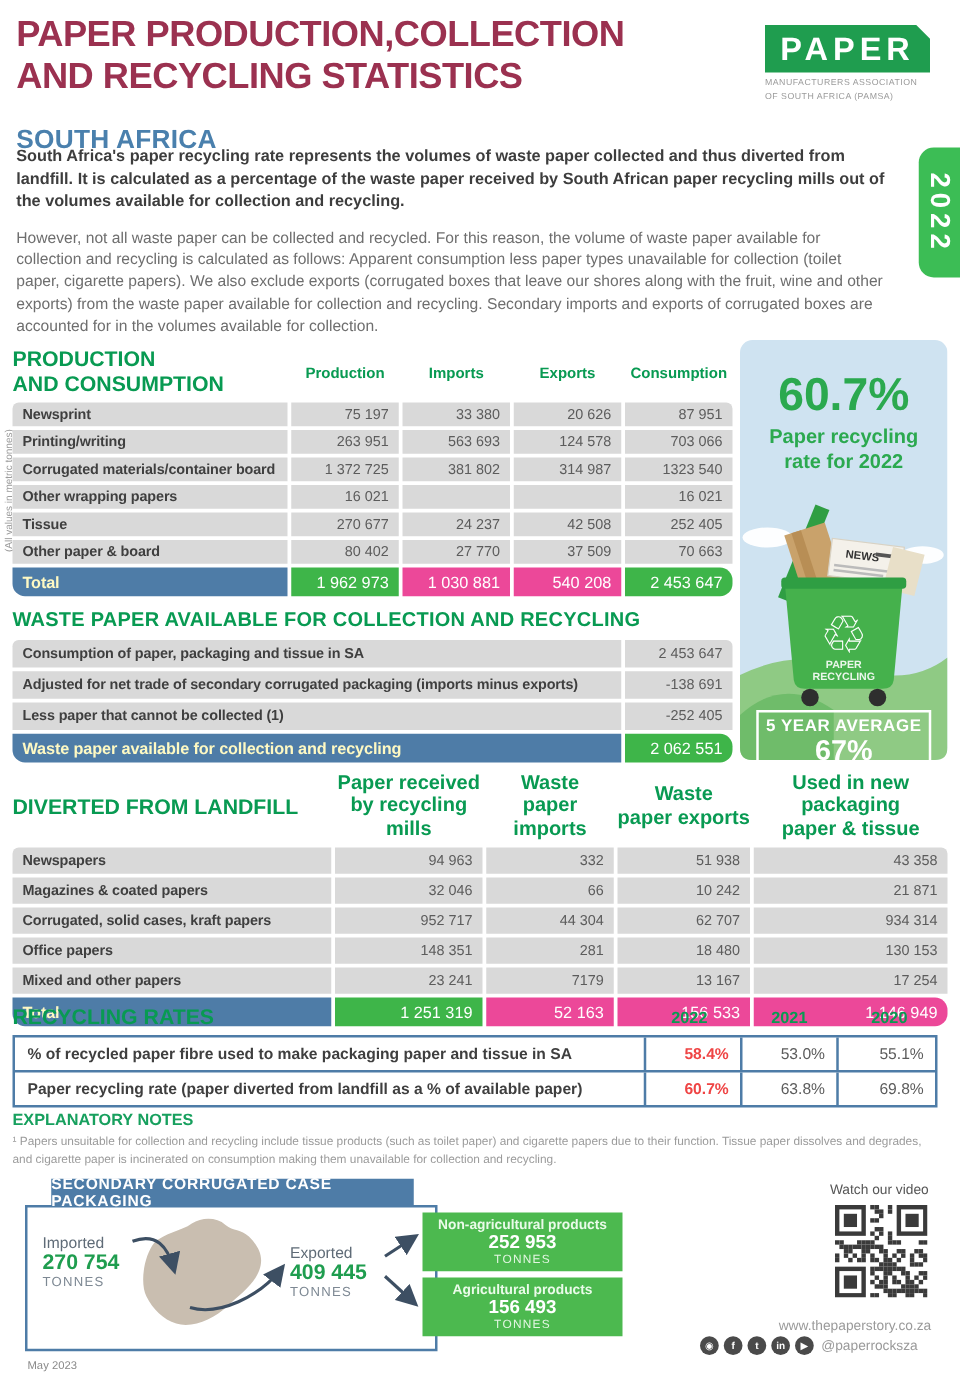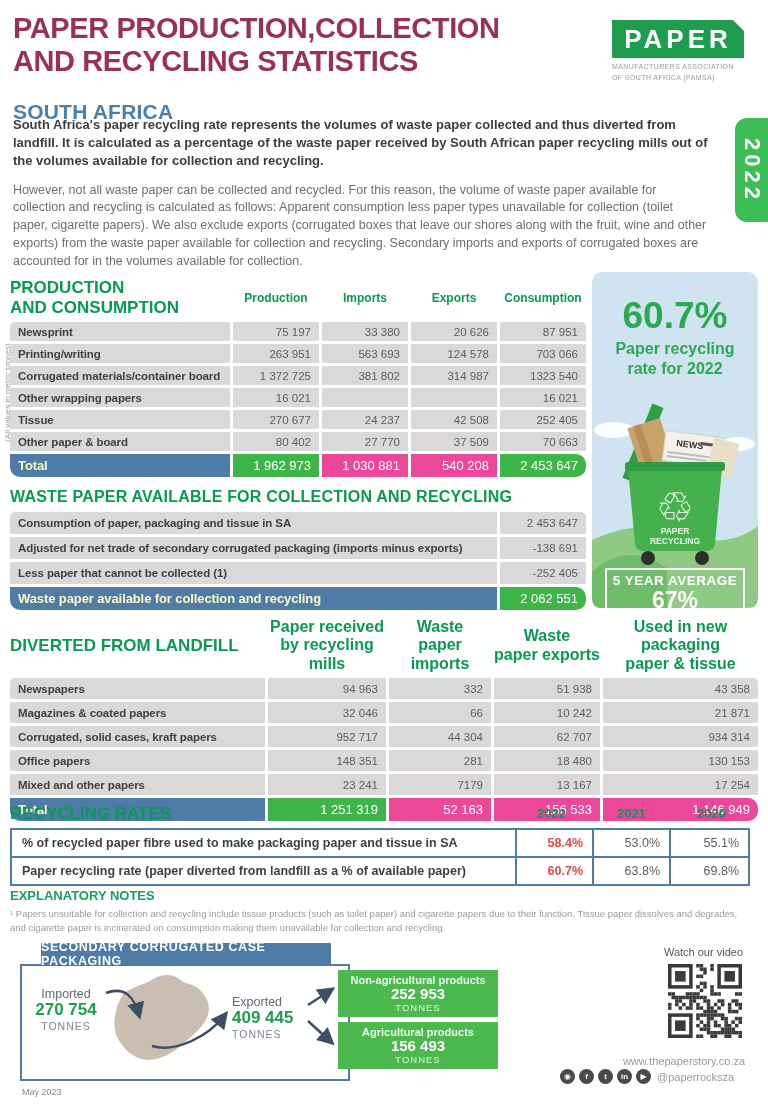--- a/index.html
+++ b/index.html
@@ -75,21 +75,21 @@
   
   .notes{position:absolute;left:10px;top:888px;width:742px}
   .notes-title{color:#17a05e;font-weight:bold;font-size:13px}
   .notes-body{margin-top:4px;color:#9b9b9b;font-size:9.5px;line-height:1.5}
 
   
   .pkg{position:absolute;left:20px;top:941px;width:482px;height:141px}
   .pkg-frame{position:absolute;left:0;top:23px;width:330px;height:117px;border:2px solid #4e7ca7;background:#fff}
   .pkg-header{position:absolute;left:21px;top:2px;width:290px;height:22px;background:#4e7ca7;color:#fff;font-weight:bold;font-size:12.5px;display:flex;align-items:center;justify-content:center;letter-spacing:.6px}
   .pkg-map{position:absolute;left:68px;top:32px;width:135px;height:100px}
-  .pkg-imported{position:absolute;left:2px;top:46px;width:88px;text-align:center}
+  .pkg-imported{position:absolute;left:14px;top:46px;width:88px;}
   .pkg-exported{position:absolute;left:212px;top:54px;width:98px;text-align:left}
   .pkg-lab{color:#5f6b77;font-size:12.5px}
   .pkg-val{color:#1f9d4f;font-weight:bold;font-size:17px;line-height:1.1}
   .pkg-unit{color:#7d8893;font-size:10.5px;letter-spacing:1px}
   .pkg-box{position:absolute;left:318px;width:160px;height:47px;background:#4cb94f;color:#fff;display:flex;flex-direction:column;align-items:center;justify-content:center;line-height:1.12}
   .pkg-box-label{font-size:11px;font-weight:bold;color:#eafbe9}
   .pkg-box-val{font-size:15px;font-weight:bold}
   .pkg-box-unit{font-size:9.5px;letter-spacing:1px;color:#e3f6e2}
   .pkg-arrows{position:absolute;inset:0;pointer-events:none}
 

